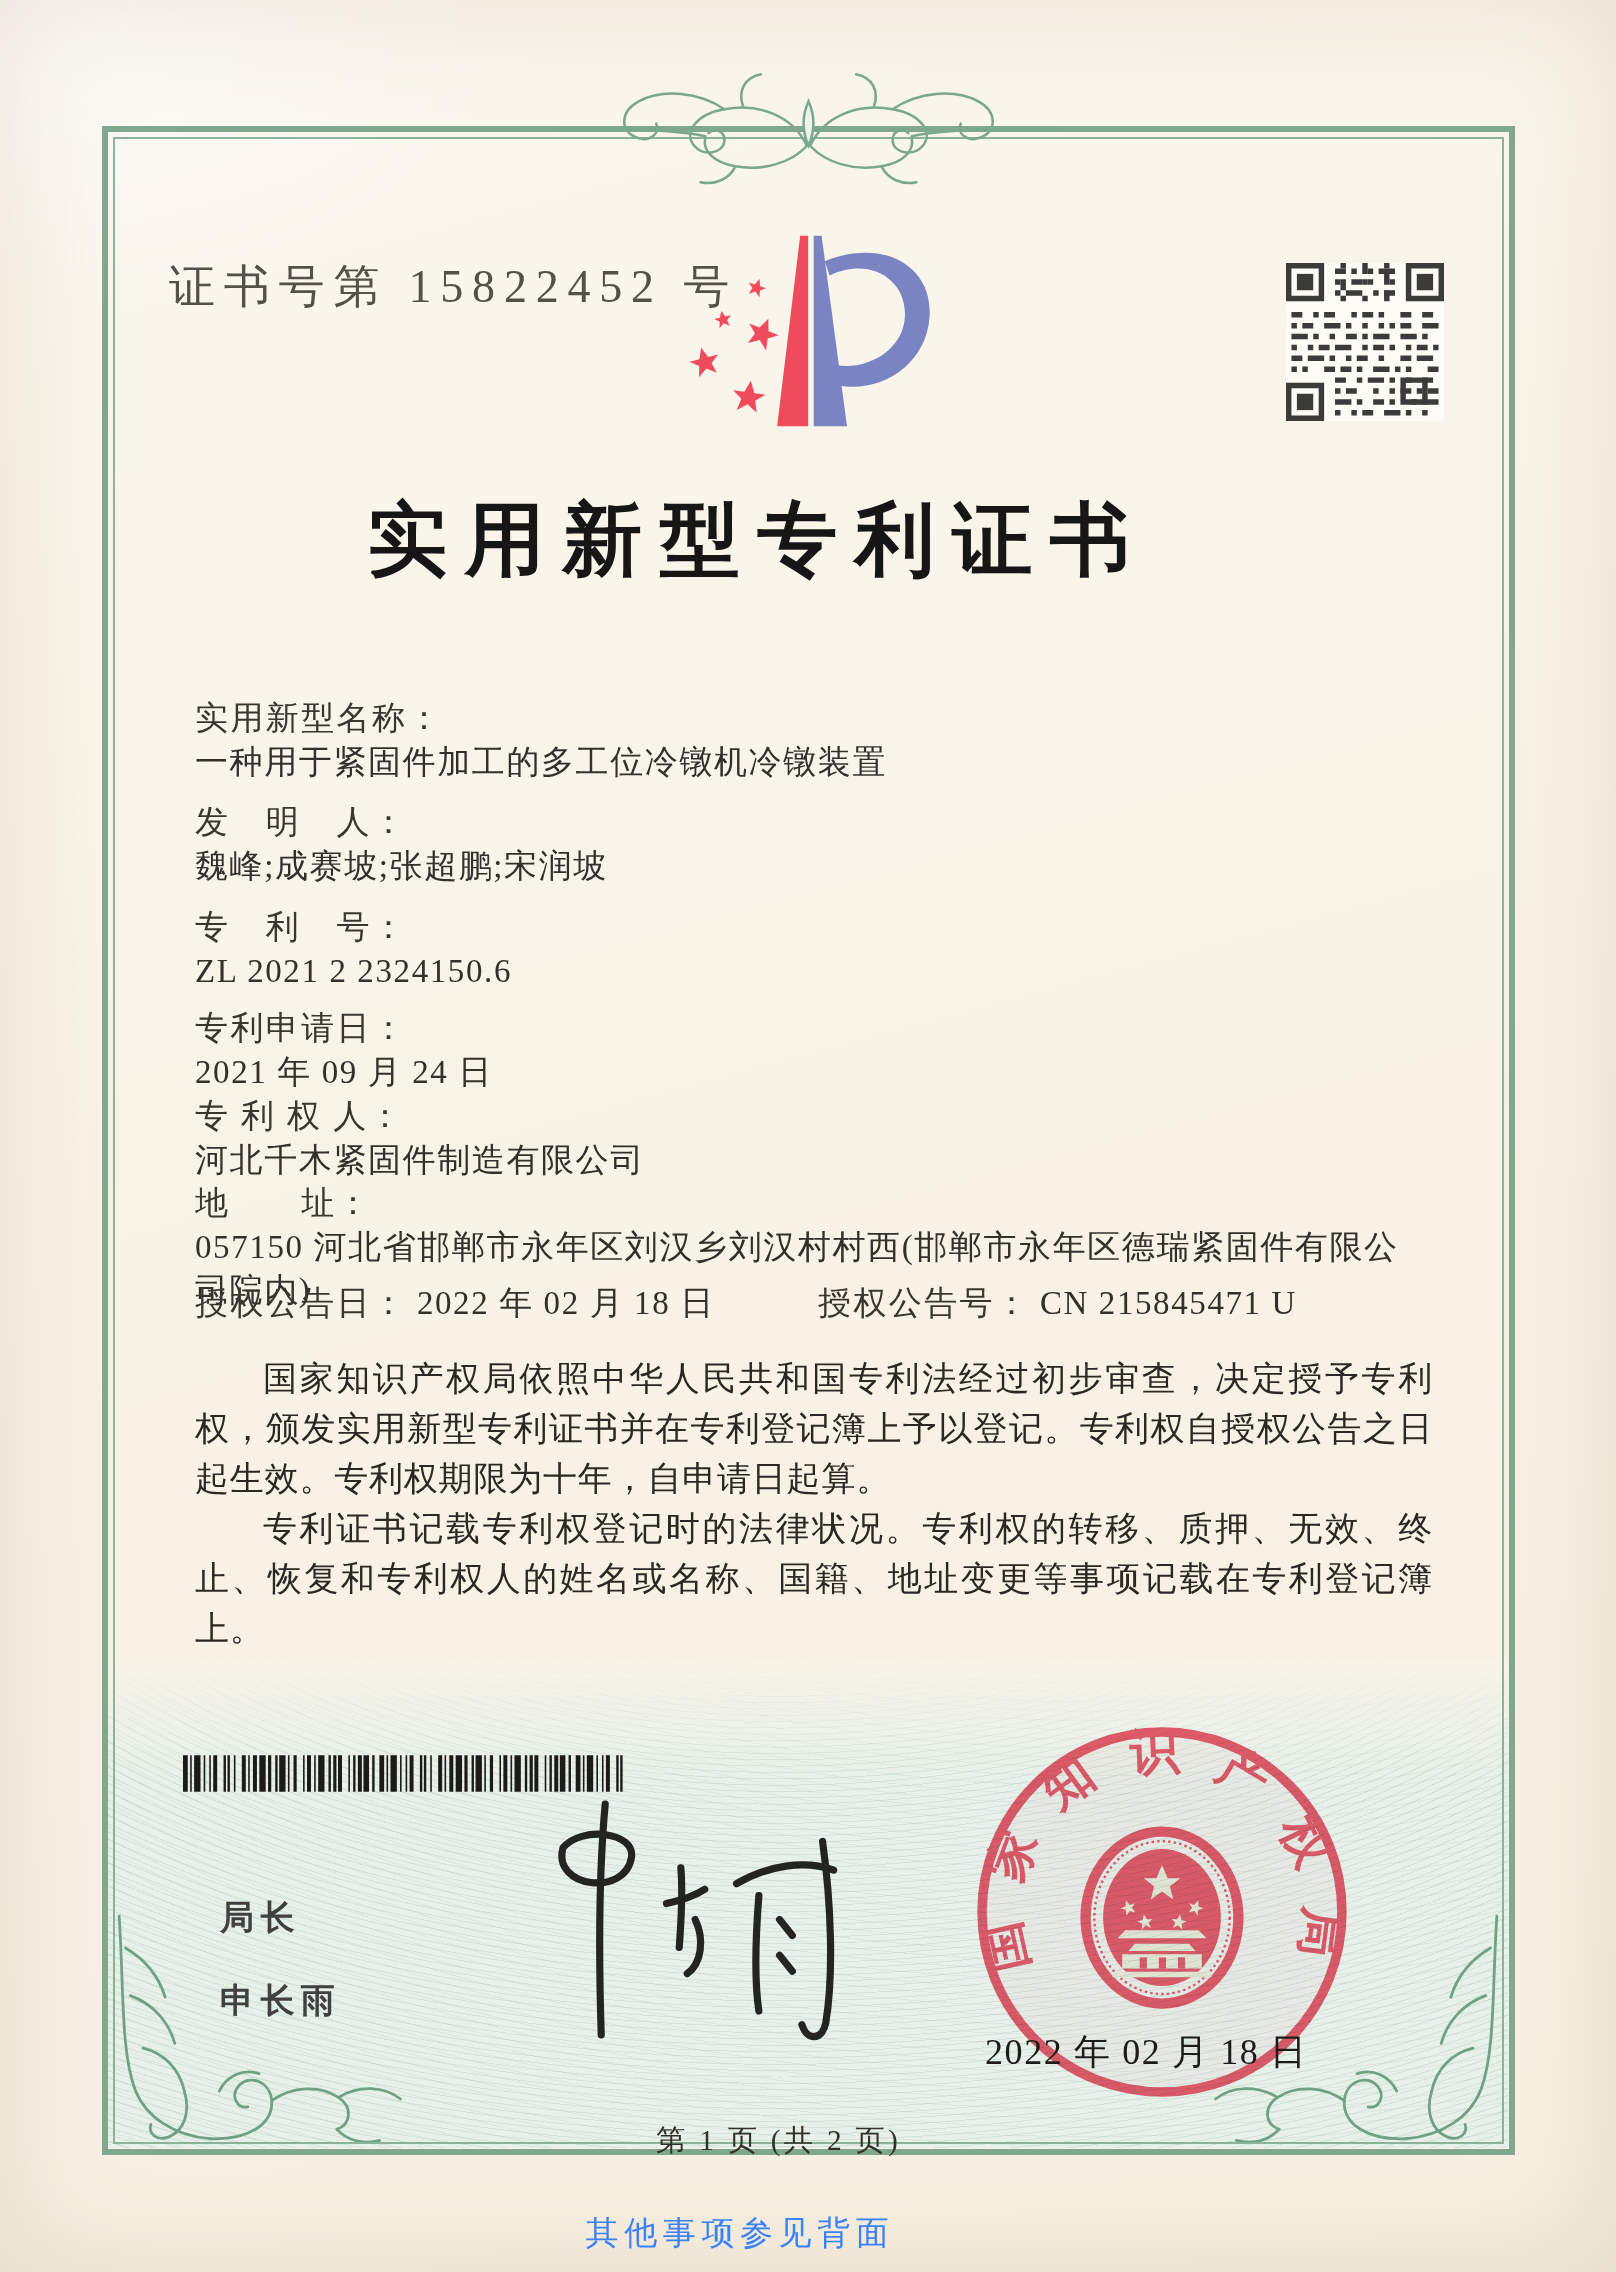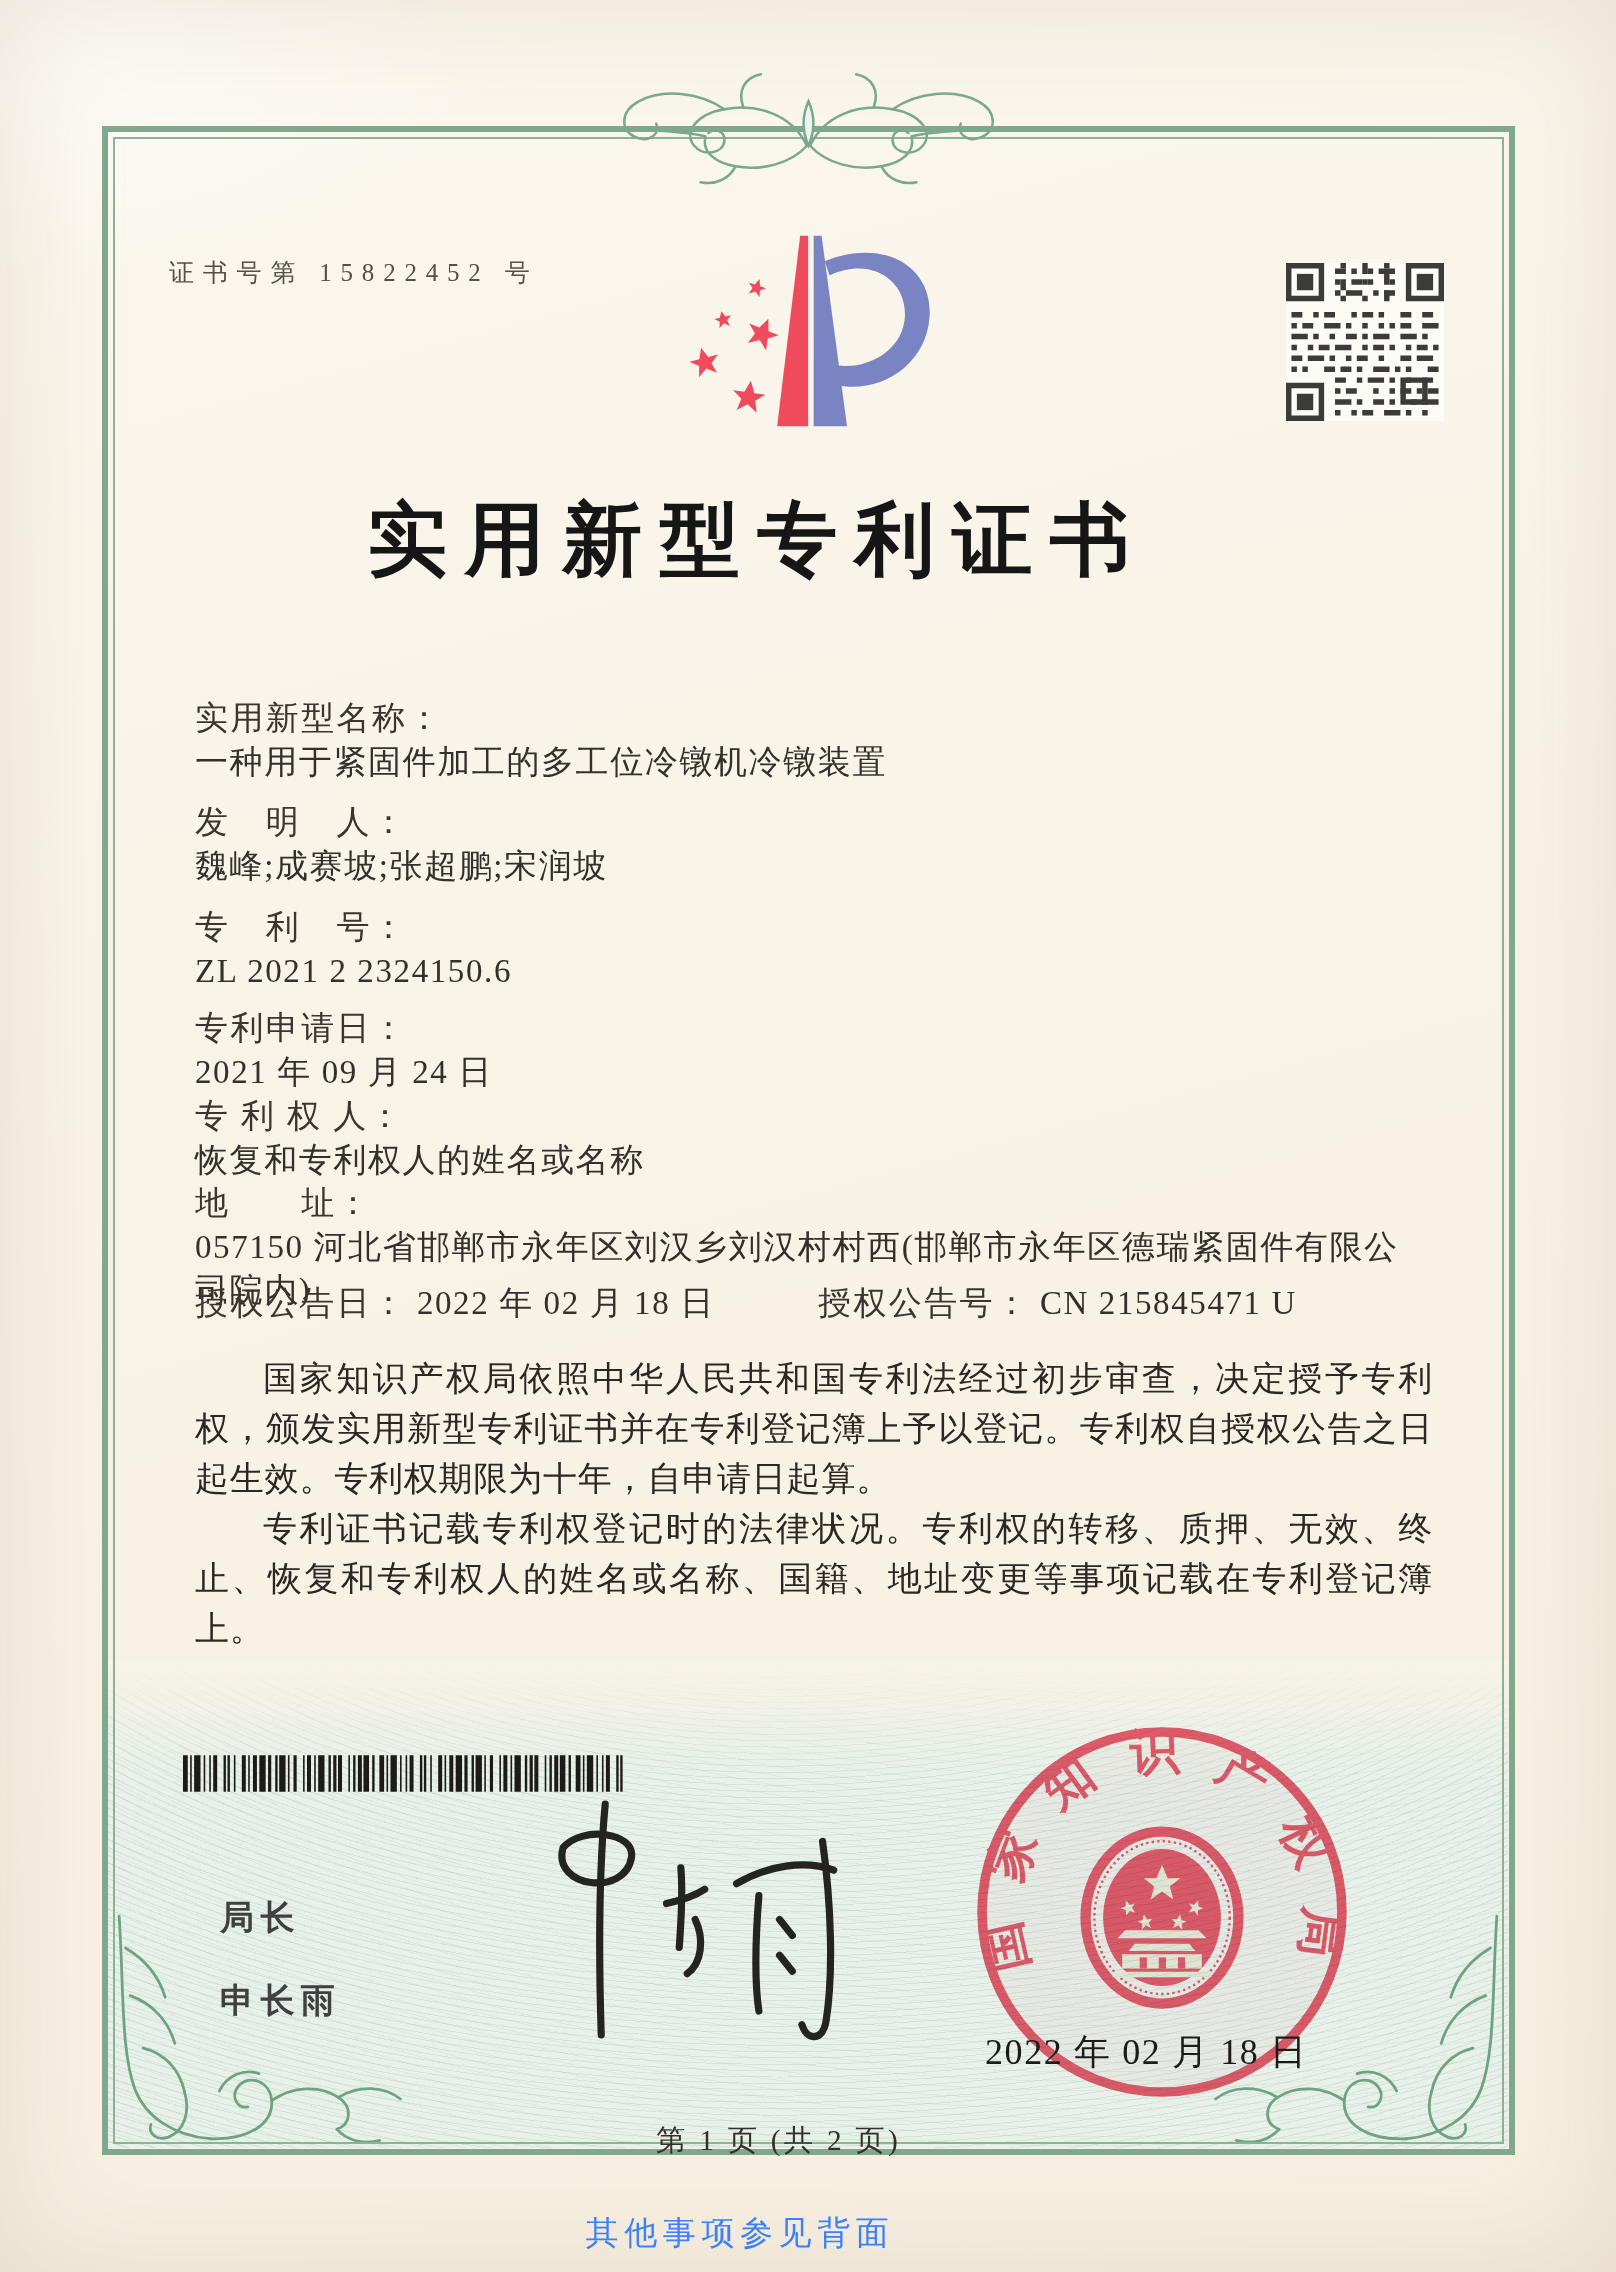--- a/index.html
+++ b/index.html
@@ -33,21 +33,21 @@
     background:linear-gradient(180deg,#f8f3e7 0%,rgba(248,243,231,0) 24%);
   }
   
   .top-ornament{position:absolute;left:554px;top:68px;z-index:4;}
   .corner-ornament{position:absolute;z-index:2;}
   .corner-left{left:108px;top:1892px;}
   .corner-right{left:1206px;top:1892px;transform:scaleX(-1);}
   
   .cert-no{
     position:absolute;left:169px;top:256px;z-index:5;
-    font-size:25px;letter-spacing:8.8px;color:#555149;
+    font-size:46px;letter-spacing:8.8px;color:#555149;
   }
   .logo{position:absolute;left:683px;top:231px;z-index:5;}
   .qr{position:absolute;left:1286px;top:263px;z-index:5;}
   .title{
     position:absolute;left:102px;top:487px;width:1293px;margin:0;z-index:5;
     text-align:center;font-size:80px;font-weight:700;color:#161616;
     letter-spacing:17.5px;text-indent:17.5px;
   }
   
   .field{
@@ -219,21 +219,21 @@
   <div class="field" style="top:906px">
     <span class="flabel">专　利　号：</span>
     <span class="fvalue">ZL 2021 2 2324150.6</span>
   </div>
   <div class="field" style="top:1007px">
     <span class="flabel">专利申请日：</span>
     <span class="fvalue">2021 年 09 月 24 日</span>
   </div>
   <div class="field" style="top:1095px">
     <span class="flabel">专 利 权 人：</span>
-    <span class="fvalue">恢复和专利权人的姓名或名称</span>
+    <span class="fvalue">河北千木紧固件制造有限公司</span>
   </div>
   <div class="field" style="top:1182px">
     <span class="flabel">地　　址：</span>
     <span class="fvalue">057150 河北省邯郸市永年区刘汉乡刘汉村村西(邯郸市永年区德瑞紧固件有限公司院内)</span>
   </div>
   <div class="grant-row">
     <div class="pair first">
       <span class="flabel">授权公告日：</span>
       <span class="fvalue">2022 年 02 月 18 日</span>
     </div>

